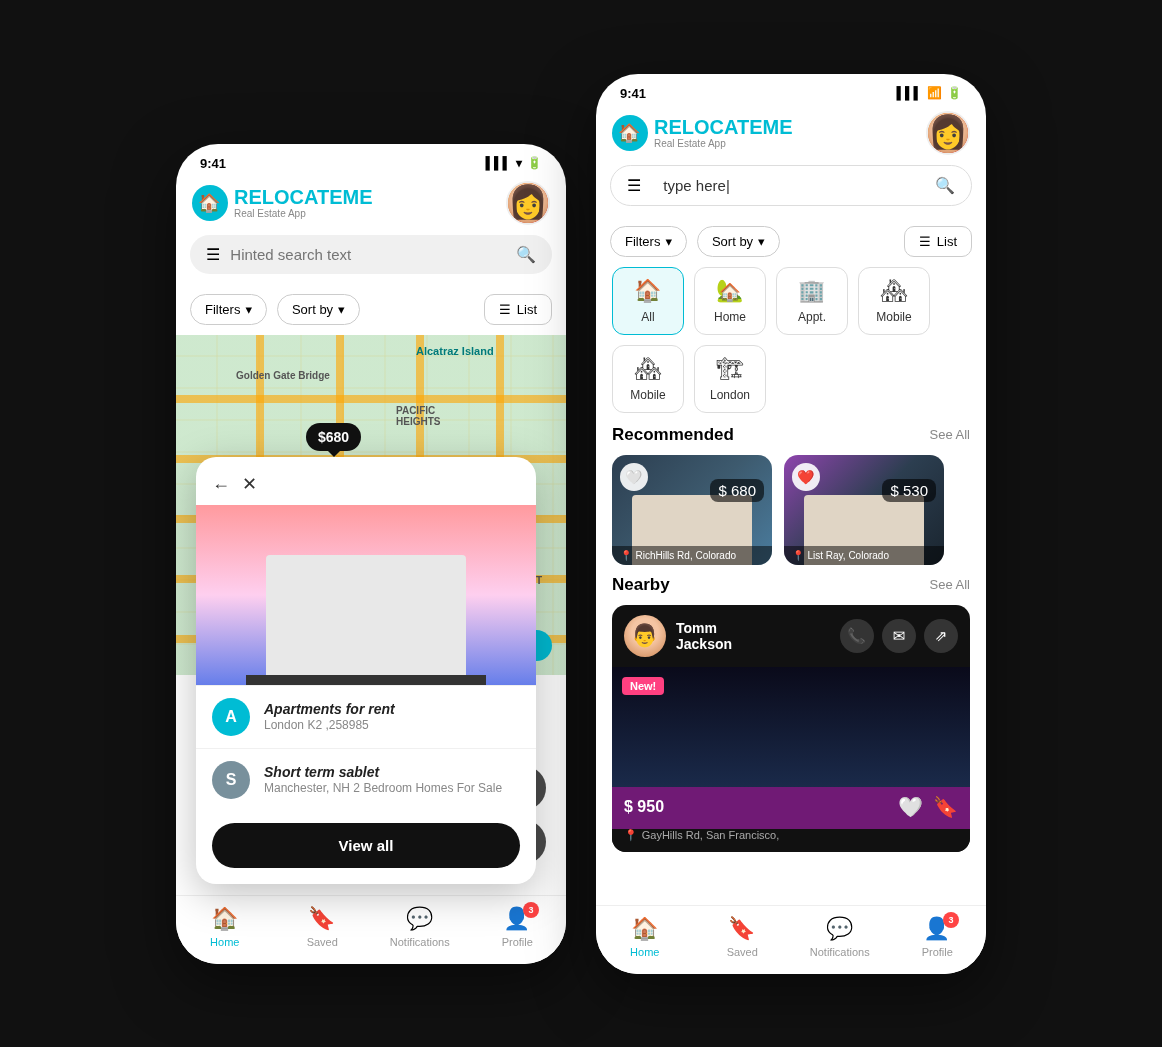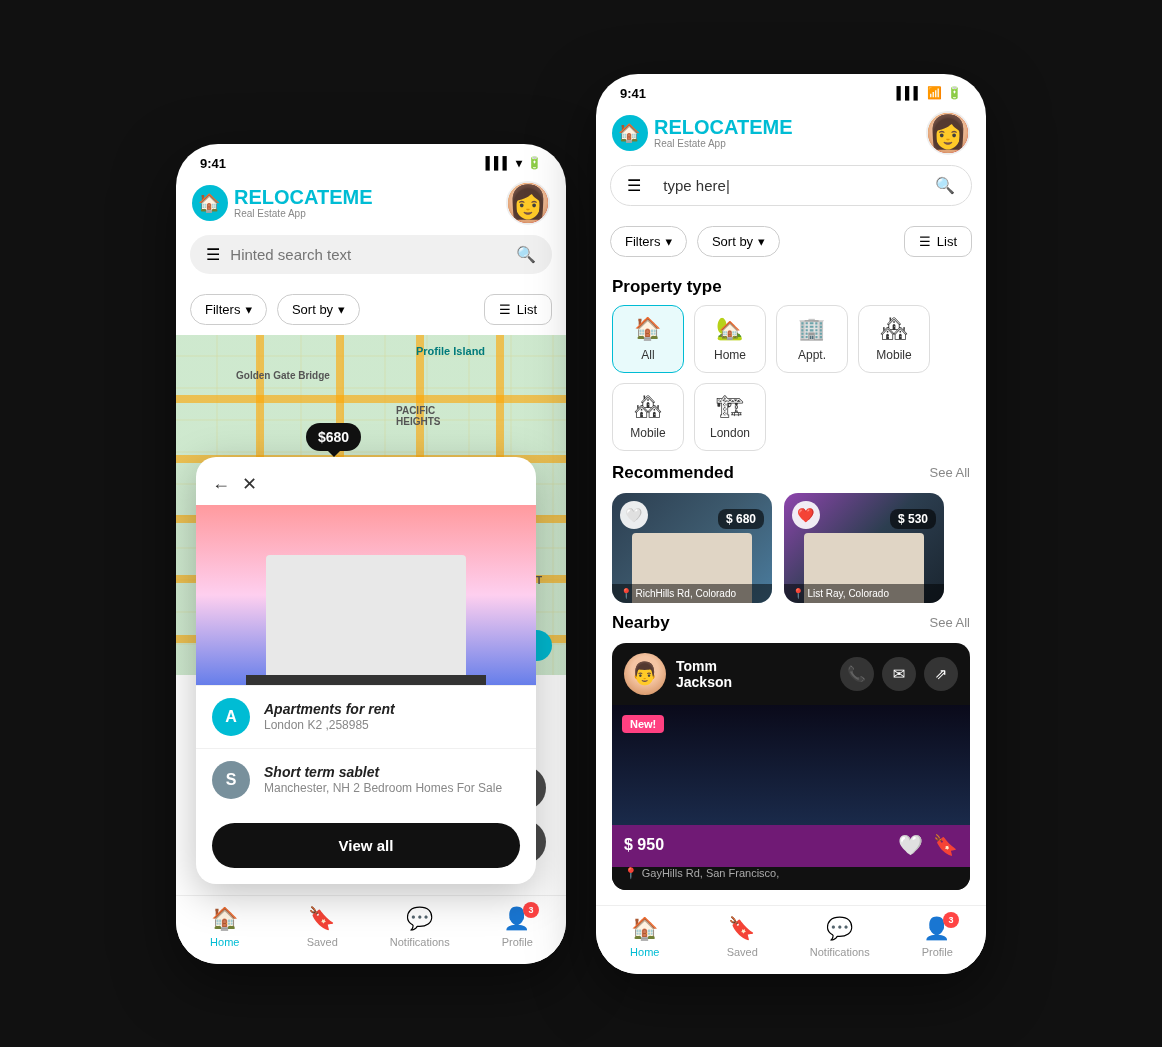--- a/index.html
+++ b/index.html
@@ -408,25 +408,25 @@
     .rc-img-house {
       position: absolute;
       bottom: 0; left: 50%;
       transform: translateX(-50%);
       width: 120px; height: 70px;
       background: #e0d5c5;
       border-radius: 4px 4px 0 0;
     }
     .rec-price {
       position: absolute;
-      top: 16px; right: 8px;
+      top: 24px; right: 8px;
       background: rgba(0,0,0,0.6);
       color: #fff;
-      font-size: 12px;
-      font-weight: 700;
+      font-size: 15px;
+      font-weight: 400;
       padding: 3px 8px;
       border-radius: 8px;
     }
     .rec-heart {
       position: absolute;
       top: 8px; left: 8px;
       width: 28px; height: 28px;
       background: rgba(255,255,255,0.9);
       border-radius: 50%;
       display: flex; align-items: center; justify-content: center;
@@ -579,21 +579,21 @@
         <div class="map-road-h" style="top:60px"></div>
         <div class="map-road-h" style="top:120px"></div>
         <div class="map-road-h" style="top:180px"></div>
         <div class="map-road-h" style="top:240px"></div>
         <div class="map-road-h" style="top:300px"></div>
         <div class="map-road-v" style="left:80px"></div>
         <div class="map-road-v" style="left:160px"></div>
         <div class="map-road-v" style="left:240px"></div>
         <div class="map-road-v" style="left:320px"></div>
 
-        <div class="map-label" style="top:10px; left:240px; color:#007a7a; font-weight:700; font-size:11px">Profile Island</div>
+        <div class="map-label" style="top:10px; left:240px; color:#007a7a; font-weight:700; font-size:11px">Alcatraz Island</div>
         <div class="map-label" style="top:35px; left:60px">Golden Gate Bridge</div>
         <div class="map-label" style="top:70px; left:220px">PACIFIC<br>HEIGHTS</div>
         <div class="map-label" style="top:150px; left:100px">HAIGHT<br>ASHBURY</div>
         <div class="map-label" style="top:200px; left:230px">MISSION<br>DISTRICT</div>
         <div class="map-label" style="top:240px; left:330px">Silver T</div>
 
         <div style="position:absolute; top:160px; left:60px; width:100px; height:70px; background:rgba(100,180,100,0.5); border-radius:8px;"></div>
         <div class="map-label" style="top:185px; left:70px; font-size:9px">Golden Gate Park</div>
 
         <div class="price-pin" style="top:88px; left:130px">
@@ -708,21 +708,20 @@
       <button class="filter-btn">
         <span>Sort by</span>
         <span>▾</span>
       </button>
       <button class="list-btn">
         <span>☰</span>
         <span>List</span>
       </button>
     </div>
 
-    <div class="section-title">Property type</div>
     <div class="property-types">
       <button class="prop-type-btn selected">
         <span class="pt-icon">🏠</span>
         <span>All</span>
       </button>
       <button class="prop-type-btn">
         <span class="pt-icon">🏡</span>
         <span>Home</span>
       </button>
       <button class="prop-type-btn">

